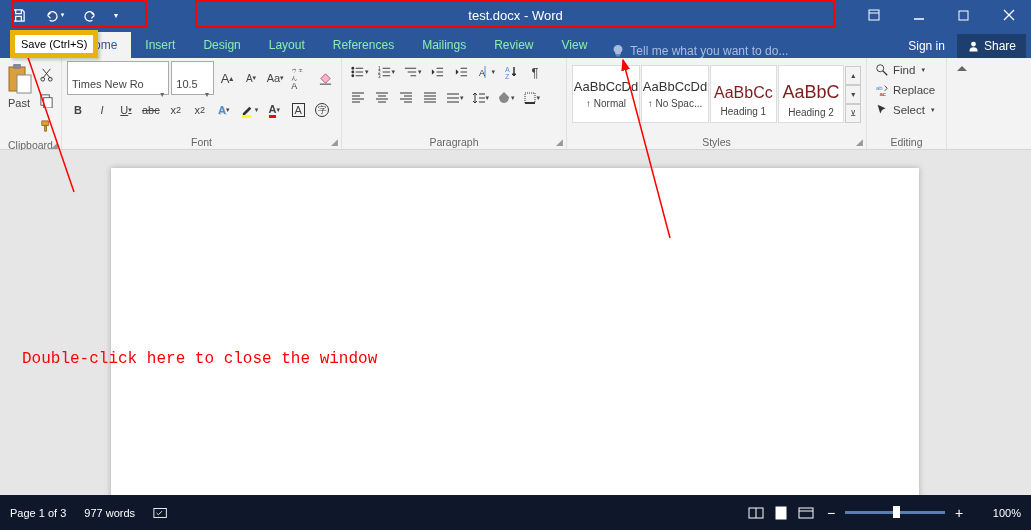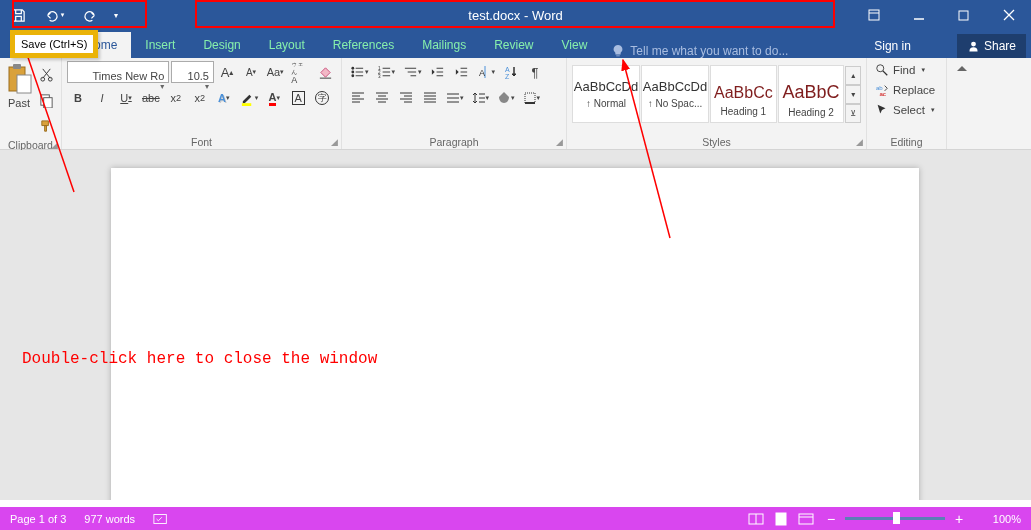--- a/index.html
+++ b/index.html
@@ -13,37 +13,37 @@
 .winctrls { margin-left: auto; display: flex; }
 .win-btn { width: 45px; height: 30px; display: flex; align-items: center; justify-content: center; color: #fff; }
 
 .tooltip { position: absolute; top: 30px; left: 10px; background: #fff; border: 5px solid #eab308; padding: 3px 6px; font-size: 11px; z-index: 100; box-shadow: 2px 2px 3px rgba(0,0,0,0.2); }
 
 .tabsbar { background: #2b579a; height: 28px; display: flex; align-items: flex-end; padding-left: 24px; }
 .tab { padding: 6px 14px; font-size: 12px; color: #86efac; cursor: pointer; }
 .tab.active { background: #f3f3f3; color: #2b579a; }
 .tellme { display: flex; align-items: flex-end; margin-left: 10px; color: #a9bde0; font-size: 12px; }
 .tellme svg { margin-right: 5px; }
-.account { margin-left: auto; display: flex; align-items: center; margin-right: 5px; gap: 34px; }
+.account { margin-left: auto; display: flex; align-items: center; margin-right: 5px; }
 .signin { color: #fff; font-size: 12px; padding: 0 12px; }
 .share-btn { background: #1e3e6e; color: #fff; font-size: 12px; padding: 5px 10px; display: flex; align-items: center; gap: 4px; }
 
 .ribbon { background: #f3f3f3; height: 92px; border-bottom: 1px solid #d4d4d4; display: flex; font-size: 11px; color: #444; }
 .group { border-right: 1px solid #e1e1e1; display: flex; flex-direction: column; justify-content: space-between; padding: 3px 5px 1px; }
 .group-label { text-align: center; font-size: 10.5px; color: #666; padding-top: 2px; position: relative; }
 .dlaunch { position: absolute; right: -2px; bottom: 1px; font-size: 9px; color: #999; }
 .group-body { flex: 1; display: flex; align-items: flex-start; gap: 2px; }
 
 .clipboard { width: 62px; }
 .paste-btn { width: 40px; display: flex; flex-direction: column; align-items: center; gap: 2px; margin-top: 2px; }
 .clip-side { display: flex; flex-direction: column; gap: 4px; margin-top: 2px; }
 
 .font { width: 280px; }
 .font-row { display: flex; align-items: center; gap: 2px; margin-bottom: 4px; }
-.font-combo { background: #fff; border: 1px solid #ababab; height: 22px; padding: 8px 4px; display: flex; align-items: flex-end; font-size: 11px; width: 106px; flex-direction: column; }
+.font-combo { background: #fff; border: 1px solid #ababab; height: 22px; padding: 16px 4px; display: flex; align-items: flex-start; font-size: 11px; width: 106px; flex-direction: column; }
 .size-combo { width: 44px; }
 .combo-arrow { margin-left: auto; font-size: 8px; color: #666; }
 .btn { height: 22px; min-width: 22px; display: flex; align-items: center; justify-content: center; padding: 0 3px; }
 
 .para { width: 225px; }
 .styles { width: 300px; }
 .style-row { display: flex; gap: 1px; align-items: center; height: 66px; }
 .style-item { width: 68px; height: 58px; border: 1px solid #ddd; background: #fff; display: flex; flex-direction: column; align-items: center; justify-content: center; padding: 2px; }
 .style-preview { font-size: 13px; color: #333; }
 .style-preview.blue { color: #7f1d1d; margin-top: 12px; }
@@ -57,21 +57,21 @@
 
 .collapse { width: 30px; display: flex; align-items: flex-start; justify-content: center; padding-top: 5px; }
 
 .canvas { background: #e6e6e6; height: 350px; position: relative; overflow: hidden; }
 .page { background: #fff; position: absolute; left: 111px; top: 18px; width: 808px; height: 480px; box-shadow: 0 0 6px rgba(0,0,0,0.25); }
 
 .anno1 { position: absolute; top: 200px; left: 22px; color: red; font-family: "Courier New", monospace; font-size: 16px; }
 .anno2 { position: absolute; top: 244px; left: 478px; color: red; font-family: "Courier New", monospace; font-size: 16px; right: 1px; }
 .arrow { position: absolute; pointer-events: none; }
 
-.statusbar { background: #d946ef; height: 23px; display: flex; align-items: center; color: #fff; font-size: 11px; padding: 0 10px; position: absolute; bottom: 0; width: 100%; }
+.statusbar { background: #0f172a; height: 35px; display: flex; align-items: center; color: #fff; font-size: 11px; padding: 0 10px; position: absolute; bottom: 0; width: 100%; }
 .status-item { margin-right: 18px; }
 .zoom-area { margin-left: auto; display: flex; align-items: center; gap: 3px; }
 .view-btn { width: 22px; height: 22px; display: flex; align-items: center; justify-content: center; }
 .slider { width: 100px; height: 3px; background: #5b7fb5; position: relative; }
 .slider-thumb { position: absolute; width: 7px; height: 12px; background: #fff; top: -5px; left: 48px; }
 
 svg { display: block; }
 </style>
 </head>
 <body>

